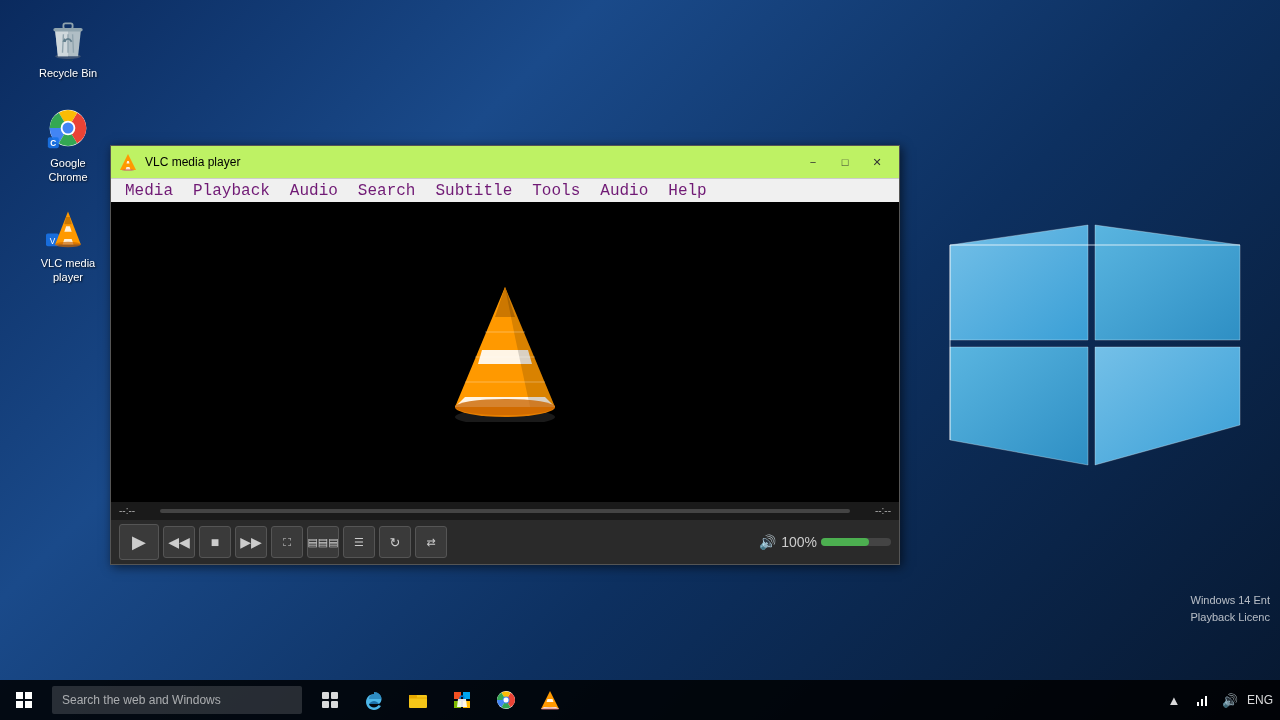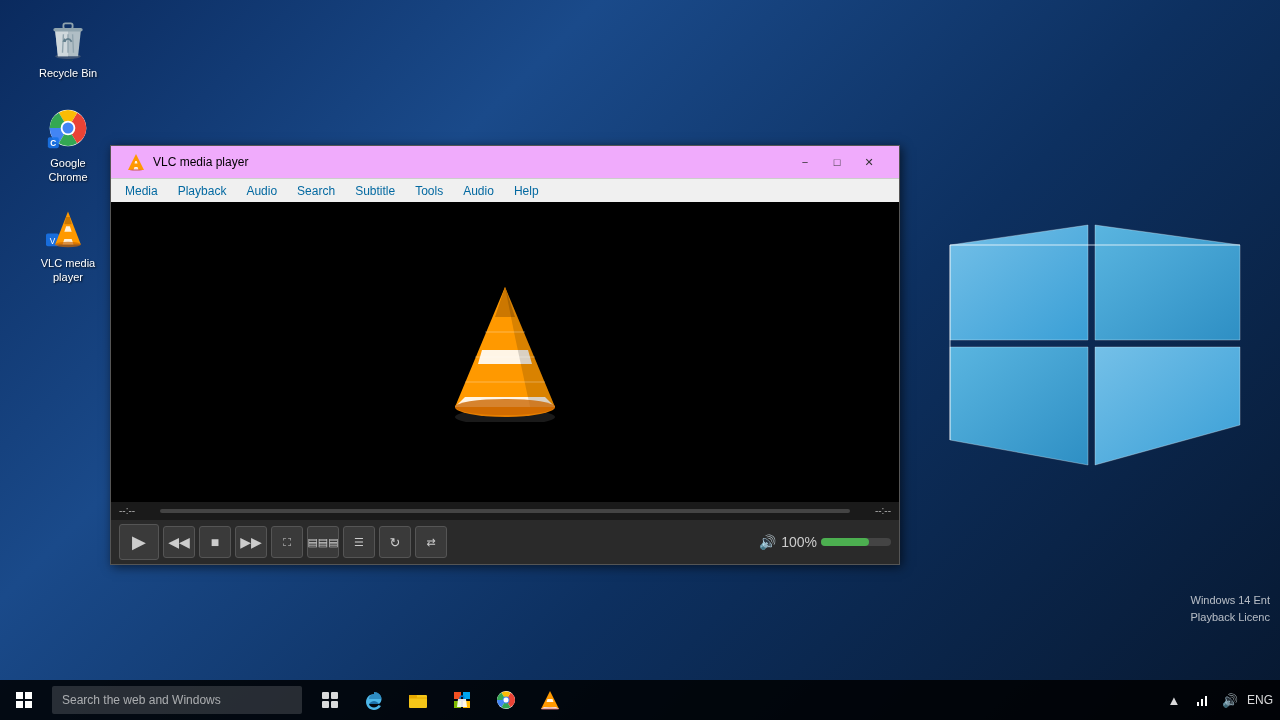--- a/index.html
+++ b/index.html
@@ -57,25 +57,25 @@
       width: 790px;
       height: 420px;
       background: #1a1a1a;
       border: 1px solid #555;
       box-shadow: 2px 2px 10px rgba(0,0,0,0.6);
       display: flex;
       flex-direction: column;
     }
 
     .vlc-titlebar {
-      background: #f0abfc;
+      background: #bef264;
       height: 32px;
       display: flex;
       align-items: center;
-      padding: 0 16px;
+      padding: 0 8px;
       flex-shrink: 0;
     }
     .vlc-titlebar .vlc-icon {
       width: 18px;
       height: 18px;
       margin-right: 8px;
     }
     .vlc-title-text {
       font-size: 12px;
       color: #000;
@@ -102,23 +102,24 @@
       background: #f0f0f0;
       height: 24px;
       display: flex;
       align-items: center;
       padding: 0 4px;
       flex-shrink: 0;
       border-top: 1px solid #ccc;
     }
     .menu-item {
       padding: 2px 10px;
-      font-size: 12px;
-      color: #0369a1;
-      cursor: pointer;
+      font-size: 16px;
+      color: #701a75;
+      cursor: pointer;
+      font-family: Liberation Mono, monospace;
     }
 
     .vlc-viewport {
       flex: 1;
       background: #000;
       display: flex;
       align-items: center;
       justify-content: center;
       position: relative;
     }

